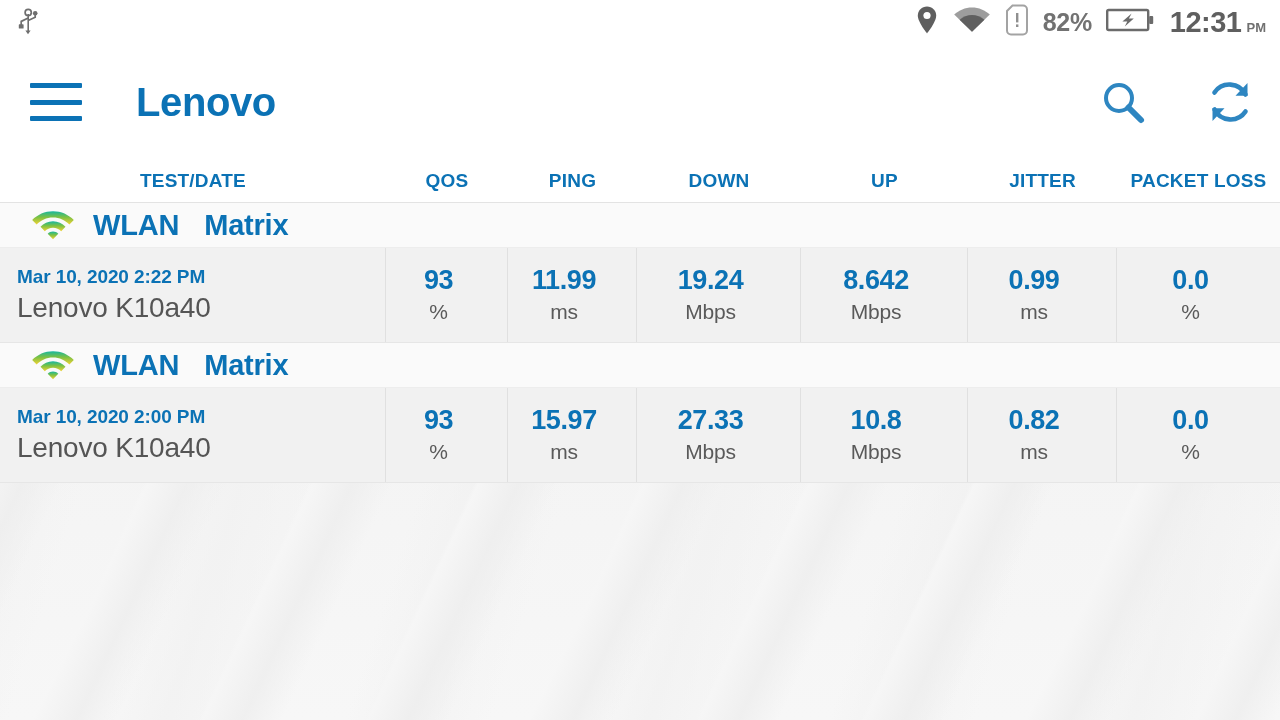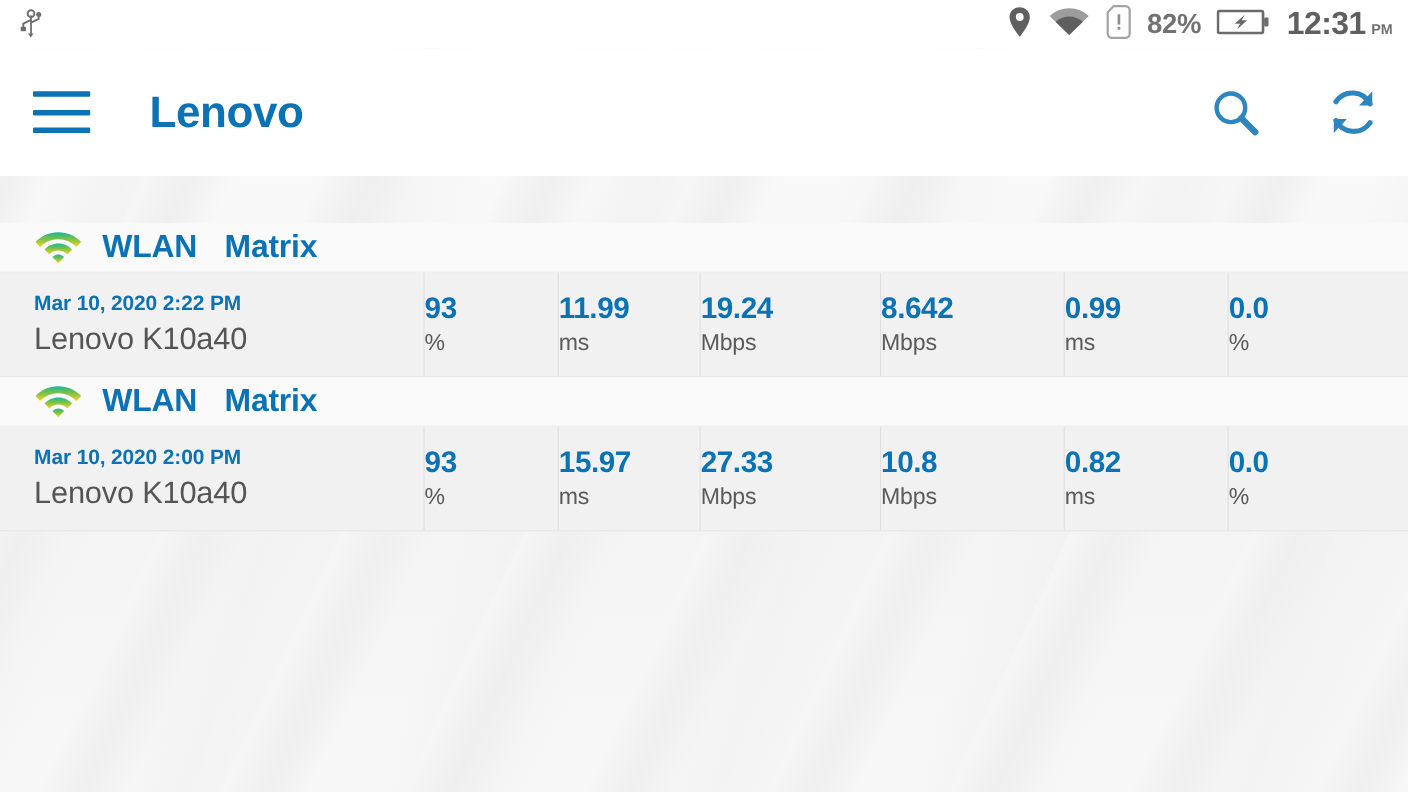--- a/index.html
+++ b/index.html
@@ -128,34 +128,34 @@
   .gt-name   { font-weight:bold; }
 
   .row {
     height:95px; width:1280px;
     background:#f1f1f1;
     display:flex; align-items:stretch;
     border-bottom:1px solid #e6e6e6;
   }
   .cell-test {
     display:flex; flex-direction:column; justify-content:center;
-    padding-left:31px;
+    padding-left:17px;
     border-right:1px solid #e0e0e0;
   }
   .cell-date {
     font-size:19px; font-weight:bold; color:#0b72b5;
     letter-spacing:-0.1px; margin-bottom:4px;
   }
   .cell-device {
     font-size:28px; color:#555555; font-weight:normal;
     letter-spacing:-0.2px;
   }
   .cell-val {
     display:flex; flex-direction:column;
-    justify-content:center; align-items:flex-start;
+    justify-content:center; align-items:center;
     padding-right:16px;
     border-right:1px solid #e0e0e0;
   }
   .cell-val:last-child { border-right:none; }
   .v-num {
     font-size:27px; font-weight:bold; color:#0b72b5;
     letter-spacing:-0.4px; line-height:1.05;
   }
   .v-unit {
     font-size:21px; color:#5a5a5a; font-weight:normal;
@@ -247,20 +247,29 @@
         <svg width="52" height="52" viewBox="0 0 52 52">
           <path d="M41.5 18.5 A18 18 0 0 0 10.5 16.5" fill="none" stroke="#2e86c1" stroke-width="4.6" stroke-linecap="round"></path>
           <path d="M10.5 33.5 A18 18 0 0 0 41.5 35.5" fill="none" stroke="#2e86c1" stroke-width="4.6" stroke-linecap="round"></path>
           <path d="M43.5 7 L43.5 19.8 L31.5 19.8 Z" fill="#2e86c1"></path>
           <path d="M8.5 45 L8.5 32.2 L20.5 32.2 Z" fill="#2e86c1"></path>
         </svg>
       </span>
     </div>
   </div>
 
+  <div class="colheaders">
+    <div class="ch c-test">TEST/DATE</div>
+    <div class="ch c-qos">QOS</div>
+    <div class="ch c-ping">PING</div>
+    <div class="ch c-down">DOWN</div>
+    <div class="ch c-up">UP</div>
+    <div class="ch c-jit">JITTER</div>
+    <div class="ch c-pl">PACKET LOSS</div>
+  </div>
 
   <div class="table">
 
     <div class="group">
       <div class="group-head">
         <span class="wifi-icon">
           <svg width="46" height="34" viewBox="0 0 46 34">
             <defs>
               <linearGradient id="wg0" x1="0" y1="0" x2="0" y2="1">
                 <stop offset="0%" stop-color="#16b7a0"></stop>

